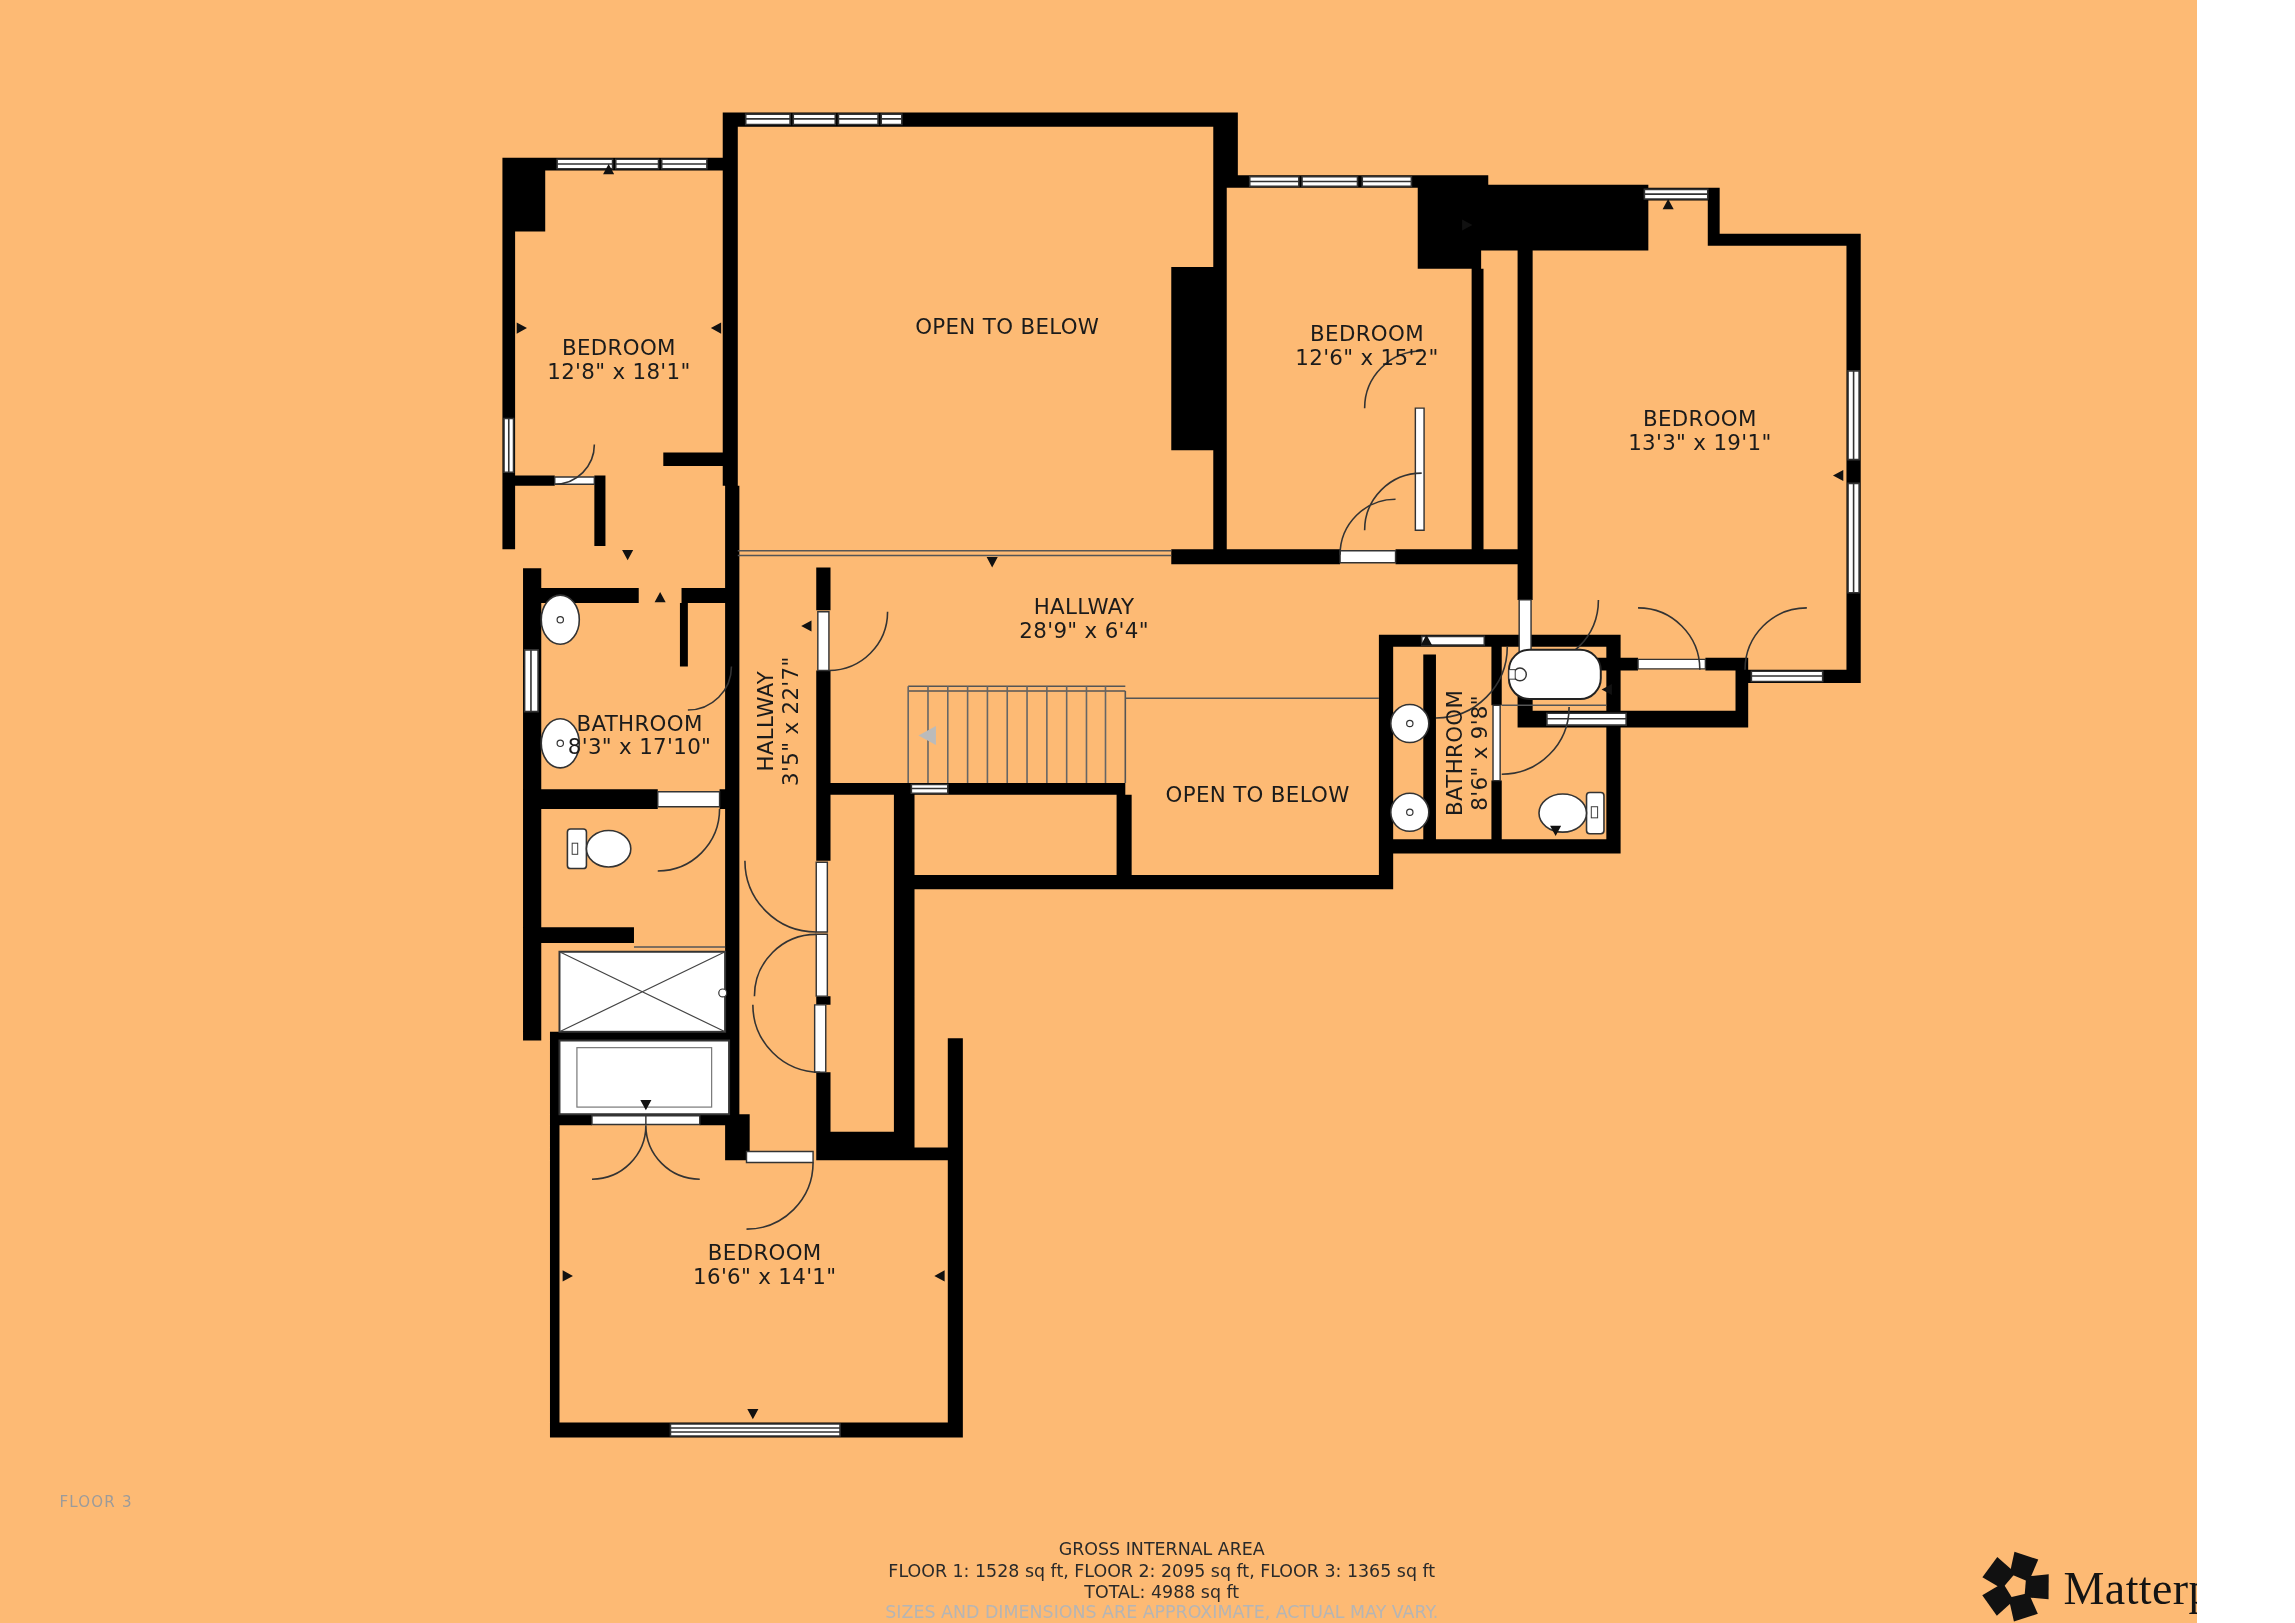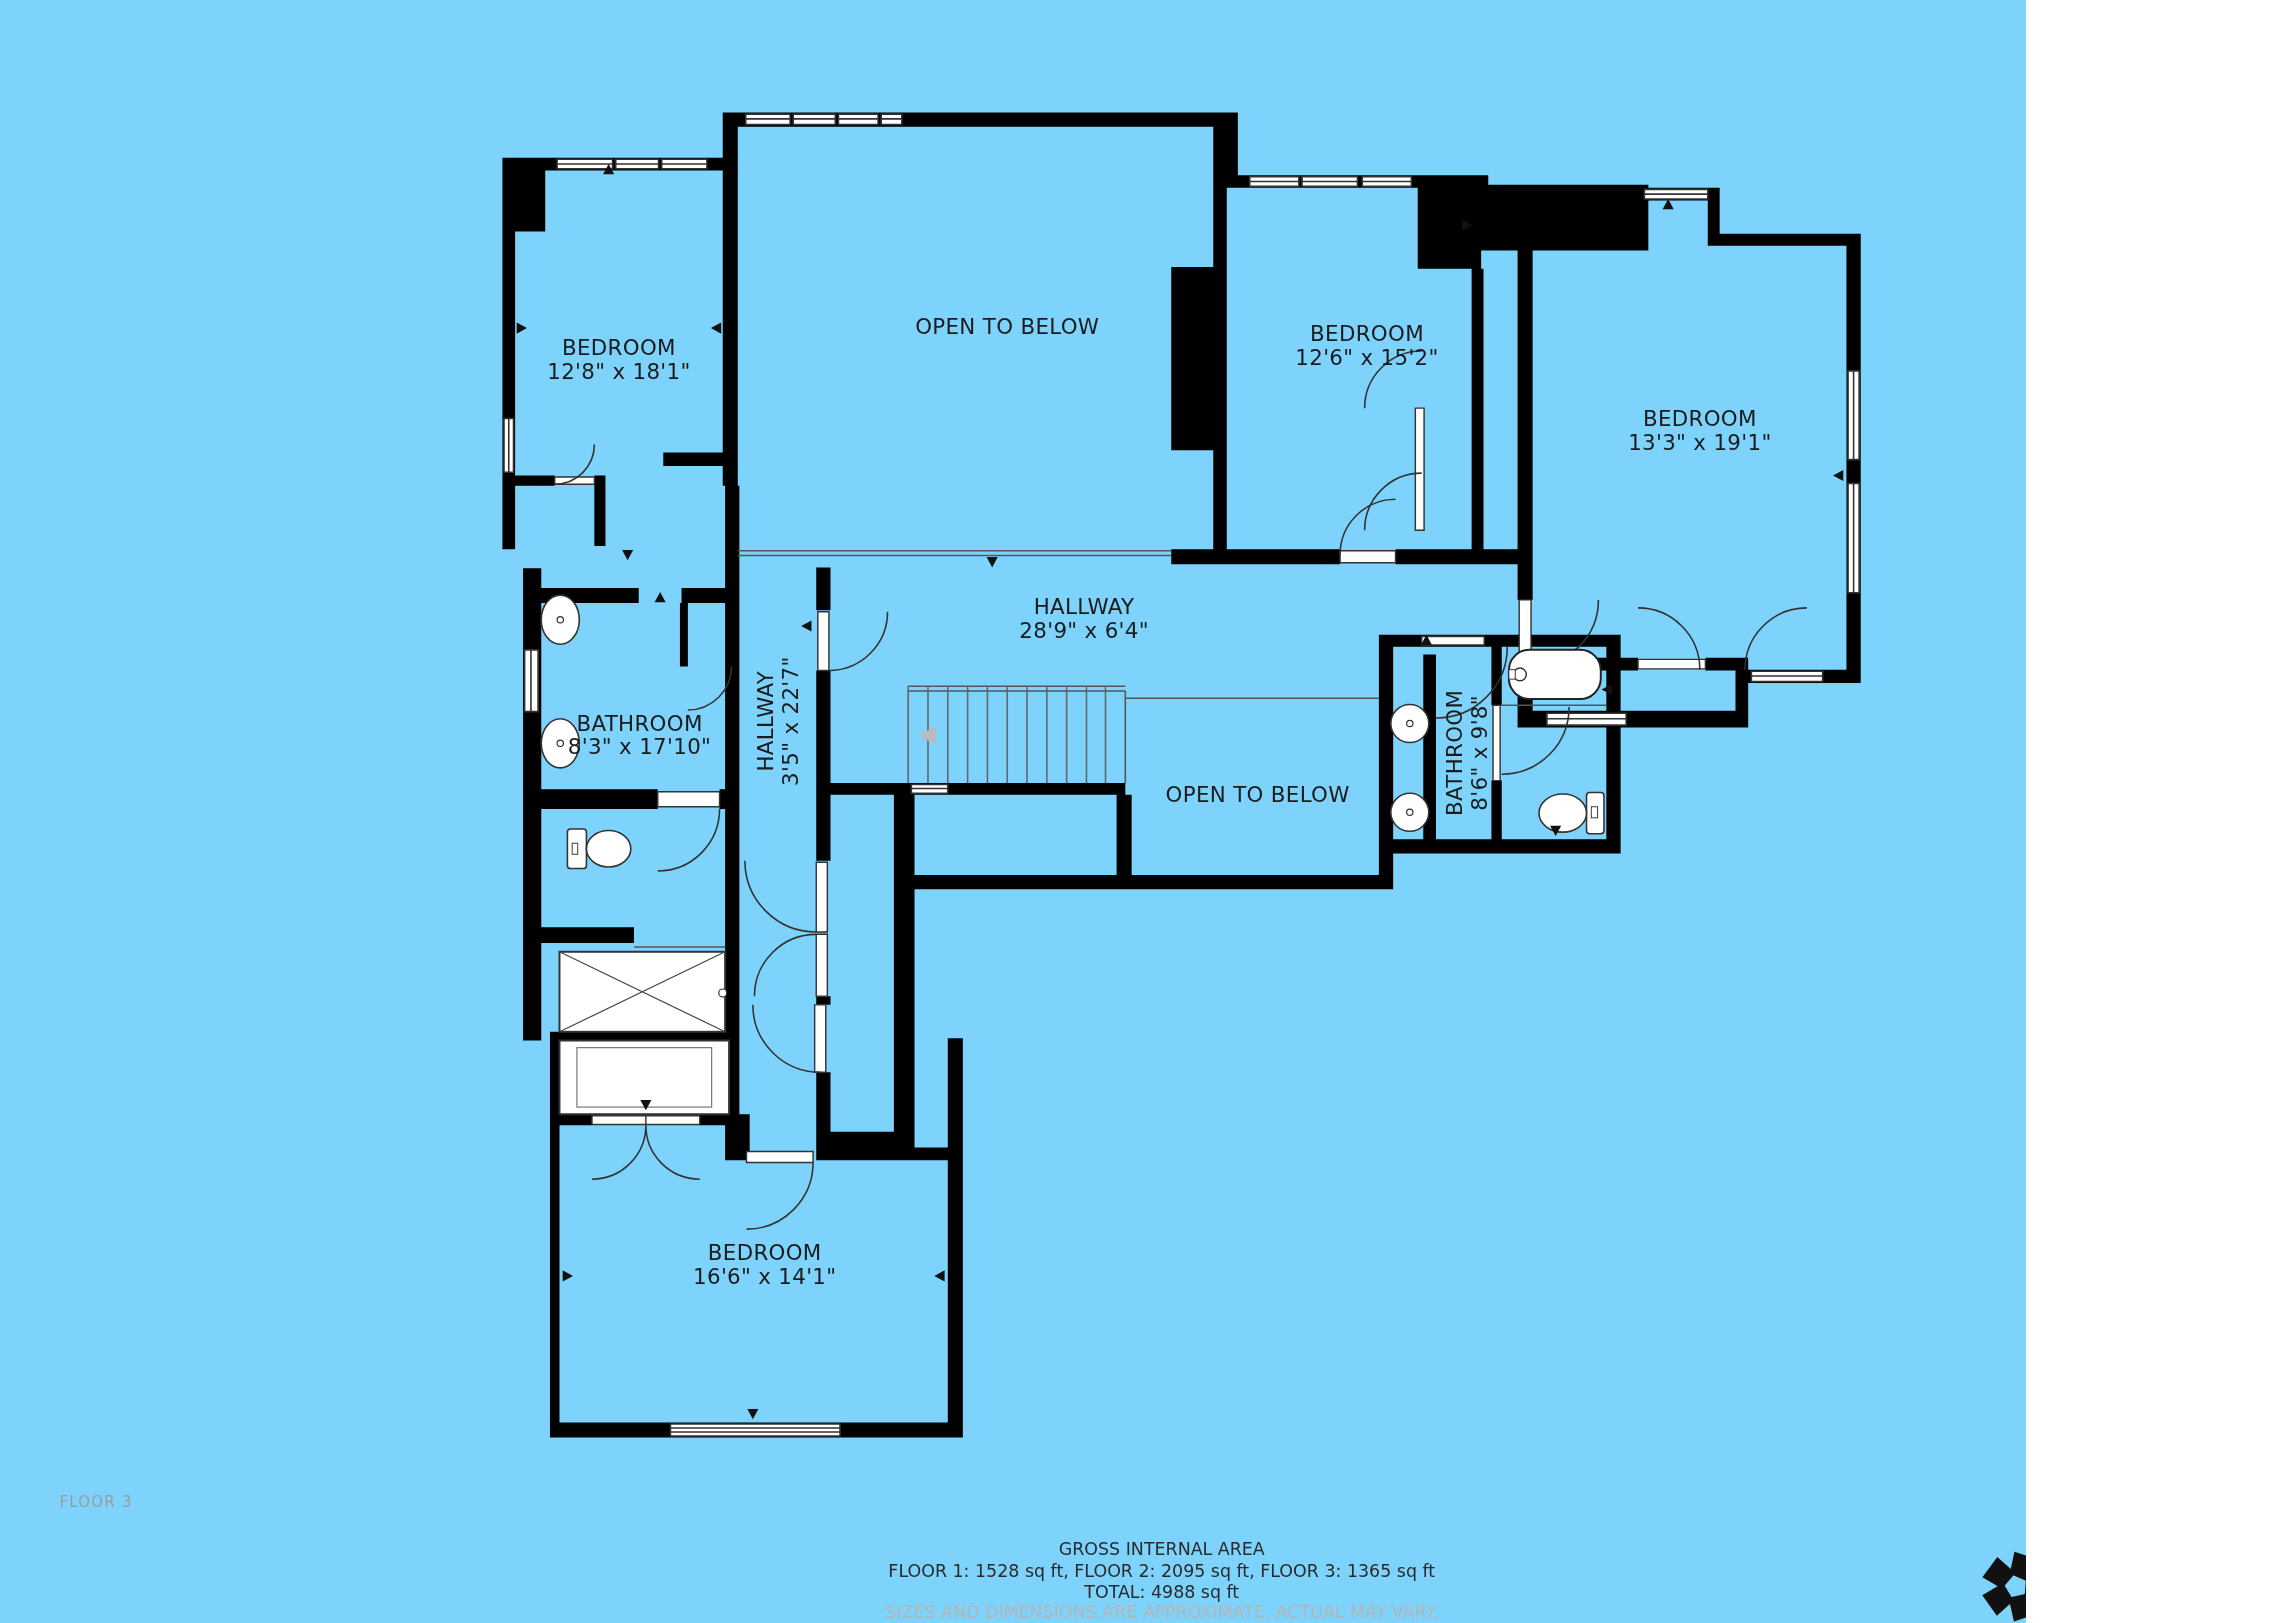--- a/index.html
+++ b/index.html
@@ -1,16 +1,16 @@
 <!DOCTYPE html>
 <html style="font-size:12.7px"><head>
 <meta charset="utf-8">
 <style>
   html,body{margin:0;padding:0;background:#ffffff;}
-  .page{position:relative;width:2026px;height:1623px;background:#7dd3fc;overflow:hidden;text-align:right;}
+  .page{position:relative;width:2197px;height:1623px;background:#fdba74;overflow:hidden;text-align:right;}
   svg{position:absolute;left:0;top:0;}
   text{font-family:"DejaVu Sans",sans-serif;fill:#1b1b1b;}
   .room-name,.room-dims{font-size:27px;letter-spacing:.4px;}
   .footer-line{font-size:22px;fill:#2a2a2a;}
   .footer-muted{fill:#b5b5b5;}
   .floor-tag{font-size:19px;fill:#9b9b9b;letter-spacing:1.5px;}
   .brand-text{font-family:"Liberation Serif","DejaVu Serif",serif;font-size:58px;fill:#141414;letter-spacing:.5px;}
   .brand-reg{font-size:20px;}
 </style>
 </head>

